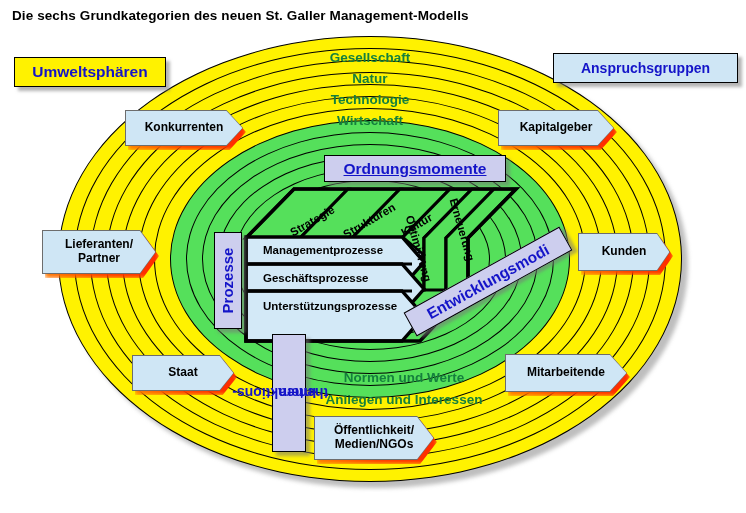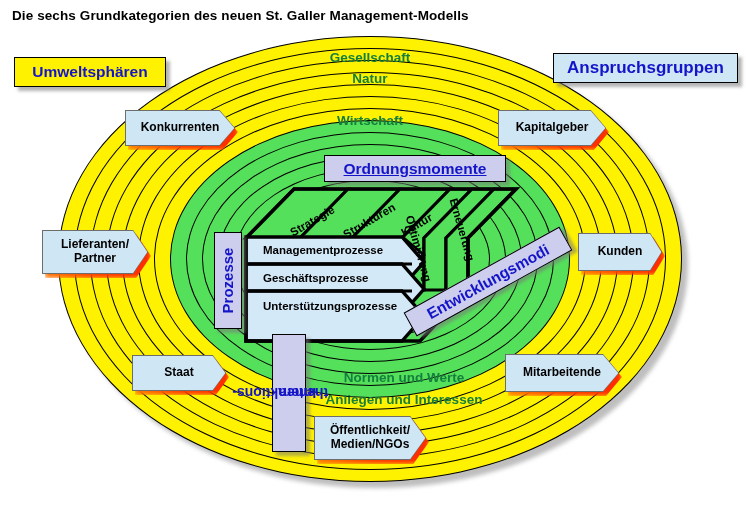--- a/index.html
+++ b/index.html
@@ -83,21 +83,21 @@
   .catbox.yellow { background: #FFF200; }
   .catbox.blue   { background: #CFE6F5; }
   .catbox.lav    { background: #CDCEEE; }
 
   #umweltsphaeren {
     left: 14px; top: 57px; width: 152px; height: 30px;
     font-size: 15.5px;
   }
   #anspruchsgruppen {
     left: 553px; top: 53px; width: 185px; height: 30px;
-    font-size: 17px;
+    font-size: 14px;
   }
   #ordnungsmomente {
     left: 324px; top: 155px; width: 182px; height: 27px;
     font-size: 15.5px;
     text-decoration: underline;
   }
   #prozesse {
     left: 214px; top: 232px; width: 28px; height: 97px;
     font-size: 15px;
   }
@@ -130,21 +130,21 @@
     font-weight: bold;
     font-size: 12px;
     display: flex;
     align-items: center;
     justify-content: center;
     text-align: center;
     line-height: 1.15;
     clip-path: polygon(0 0, 86% 0, 100% 50%, 86% 100%, 0 100%);
     border: 0;
   }
-  .chip-wrap { position: absolute; }
+  .chip-wrap { position: absolute; padding-left: 8px; }
   .chip-shadow {
     position: absolute;
     left: 3px; top: 4px;
     width: 100%; height: 100%;
     background: linear-gradient(110deg, #ff8a00 0%, #ff3b00 55%, #ff2a00 100%);
     clip-path: polygon(0 0, 86% 0, 100% 50%, 86% 100%, 0 100%);
     filter: blur(2.2px);
   }
   .chip-outline {
     position: absolute;
@@ -219,20 +219,21 @@
     <div class="ring yellow" style="left:96px;  top:72px;  width:432px; height:302px;"></div>
     <div class="ring green" style="left:112px; top:84px;  width:400px; height:278px;"></div>
     <div class="ring green" style="left:128px; top:96px;  width:368px; height:254px;"></div>
     <div class="ring green" style="left:144px; top:108px; width:336px; height:230px;"></div>
     <div class="ring green" style="left:160px; top:120px; width:304px; height:206px;"></div>
     <div class="ring green" style="left:176px; top:132px; width:272px; height:182px;"></div>
     <div class="ring green" style="left:192px; top:144px; width:240px; height:158px;"></div>
 
     <div class="ringlabel" style="top:14px;">Gesellschaft</div>
     <div class="ringlabel" style="top:35px;">Natur</div>
+    <div class="ringlabel" style="top:56px;">Technologie</div>
     <div class="ringlabel" style="top:77px;">Wirtschaft</div>
 
     <div class="ringlabel" style="top:334px; padding-left:34px;">Normen und Werte</div>
     <div class="ringlabel" style="top:356px; padding-left:34px;">Anliegen und Interessen</div>
   </div>
 
   <svg id="core" viewBox="0 0 746 513" xmlns="http://www.w3.org/2000/svg">
 
     <g stroke="#000000" stroke-width="3.2" fill="#55E05B" stroke-linejoin="miter">
       <polygon points="246,238 294,189 348,189 300,238"></polygon>

